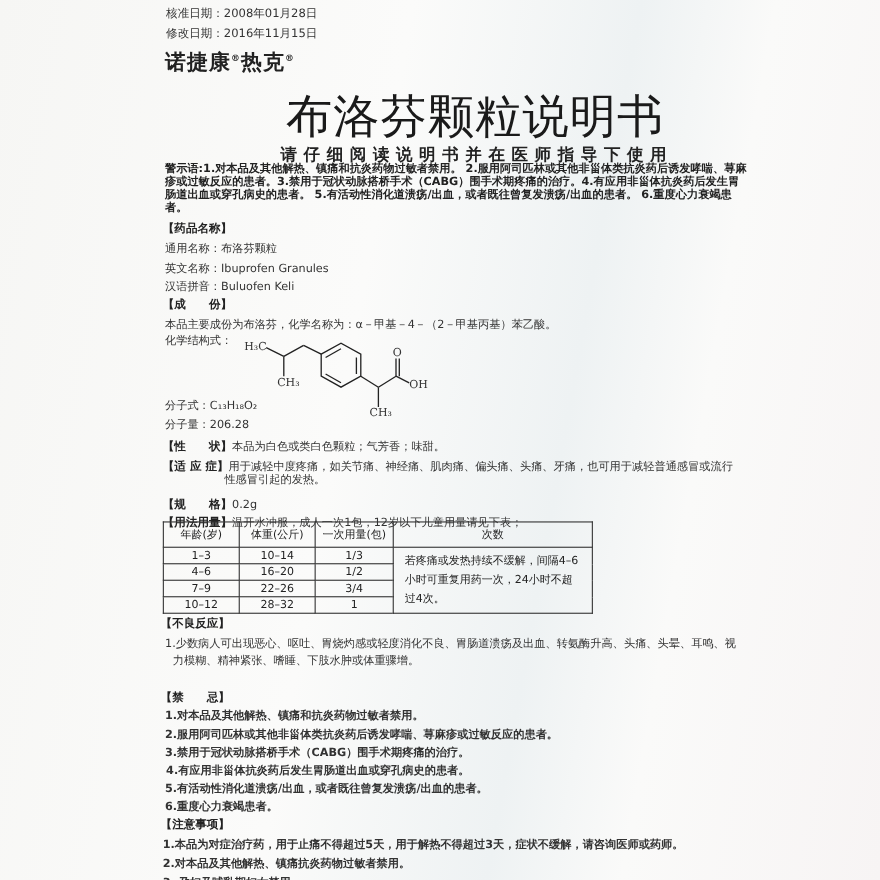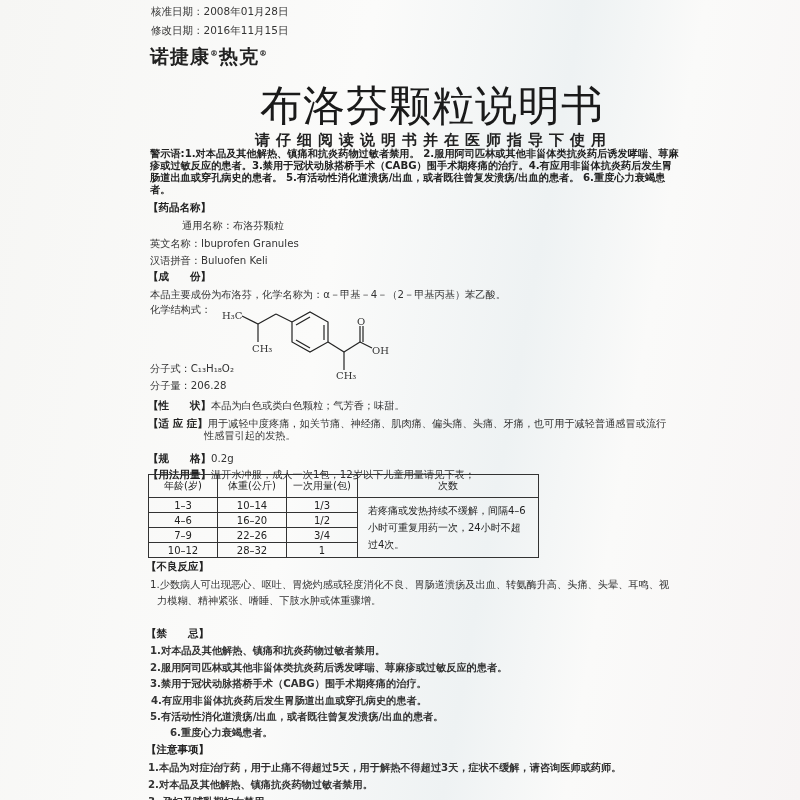--- a/index.html
+++ b/index.html
@@ -43,21 +43,21 @@
   </div>
 
   <div class="abs title" style="left:250px;top:78px;margin-left:10px;">布洛芬颗粒说明书</div>
   <div class="abs subtitle" style="left:255px;top:131px;">请仔细阅读说明书并在医师指导下使用</div>
 
   <div class="abs warn" style="left:150px;top:148px;">
     <span>警示语:</span><span>1.对本品及其他解热、镇痛和抗炎药物过敏者禁用。 2.服用阿司匹林或其他非甾体类抗炎药后诱发哮喘、荨麻疹或过敏反应的患者。3.禁用于冠状动脉搭桥手术（CABG）围手术期疼痛的治疗。4.有应用非甾体抗炎药后发生胃肠道出血或穿孔病史的患者。 5.有活动性消化道溃疡/出血，或者既往曾复发溃疡/出血的患者。 6.重度心力衰竭患者。</span>
   </div>
 
   <div class="abs sec" style="left:148px;top:201px;">【药品名称】</div>
-  <div class="abs txt" style="left:150px;top:219px;margin-left:32px;">通用名称：布洛芬颗粒</div>
+  <div class="abs txt" style="left:150px;top:219px;">通用名称：布洛芬颗粒</div>
   <div class="abs txt" style="left:150px;top:237px;">英文名称：Ibuprofen Granules</div>
   <div class="abs txt" style="left:150px;top:254px;">汉语拼音：Buluofen Keli</div>
 
   <div class="abs sec" style="left:148px;top:270px;text-align:right;">【成　　份】</div>
   <div class="abs txt" style="left:150px;top:288px;">本品主要成份为布洛芬，化学名称为：α－甲基－4－（2－甲基丙基）苯乙酸。</div>
   <div class="abs txt" style="left:150px;top:303px;">化学结构式：</div>
 
   <svg class="chem" width="180" height="80" viewBox="0 0 180 80">
     <g stroke="#222" stroke-width="1.2" fill="none">
       <line x1="20" y1="16" x2="36" y2="24"></line>
@@ -137,20 +137,20 @@
   <div class="abs sec" style="left:146px;top:560px;">【不良反应】</div>
   <div class="abs txt" style="left:150px;top:578px;">1.少数病人可出现恶心、呕吐、胃烧灼感或轻度消化不良、胃肠道溃疡及出血、转氨酶升高、头痛、头晕、耳鸣、视</div>
   <div class="abs txt" style="left:157px;top:594px;">力模糊、精神紧张、嗜睡、下肢水肿或体重骤增。</div>
 
   <div class="abs sec" style="left:146px;top:627px;">【禁　　忌】</div>
   <div class="abs txt bold" style="left:150px;top:644px;">1.对本品及其他解热、镇痛和抗炎药物过敏者禁用。</div>
   <div class="abs txt bold" style="left:150px;top:661px;">2.服用阿司匹林或其他非甾体类抗炎药后诱发哮喘、荨麻疹或过敏反应的患者。</div>
   <div class="abs txt bold" style="left:150px;top:677px;">3.禁用于冠状动脉搭桥手术（CABG）围手术期疼痛的治疗。</div>
   <div class="abs txt bold" style="left:151px;top:694px;text-align:right;">4.有应用非甾体抗炎药后发生胃肠道出血或穿孔病史的患者。</div>
   <div class="abs txt bold" style="left:150px;top:710px;">5.有活动性消化道溃疡/出血，或者既往曾复发溃疡/出血的患者。</div>
-  <div class="abs txt bold" style="left:150px;top:726px;margin-left:20px;">6.重度心力衰竭患者。</div>
+  <div class="abs txt bold" style="left:150px;top:726px;">6.重度心力衰竭患者。</div>
 
   <div class="abs sec" style="left:146px;top:743px;">【注意事项】</div>
   <div class="abs txt bold" style="left:148px;top:761px;">1.本品为对症治疗药，用于止痛不得超过5天，用于解热不得超过3天，症状不缓解，请咨询医师或药师。</div>
   <div class="abs txt bold" style="left:148px;top:778px;">2.对本品及其他解热、镇痛抗炎药物过敏者禁用。</div>
   <div class="abs txt bold" style="left:148px;top:795px;">3. 孕妇及哺乳期妇女禁用。</div>
 
 </div>
 
 </body></html>

